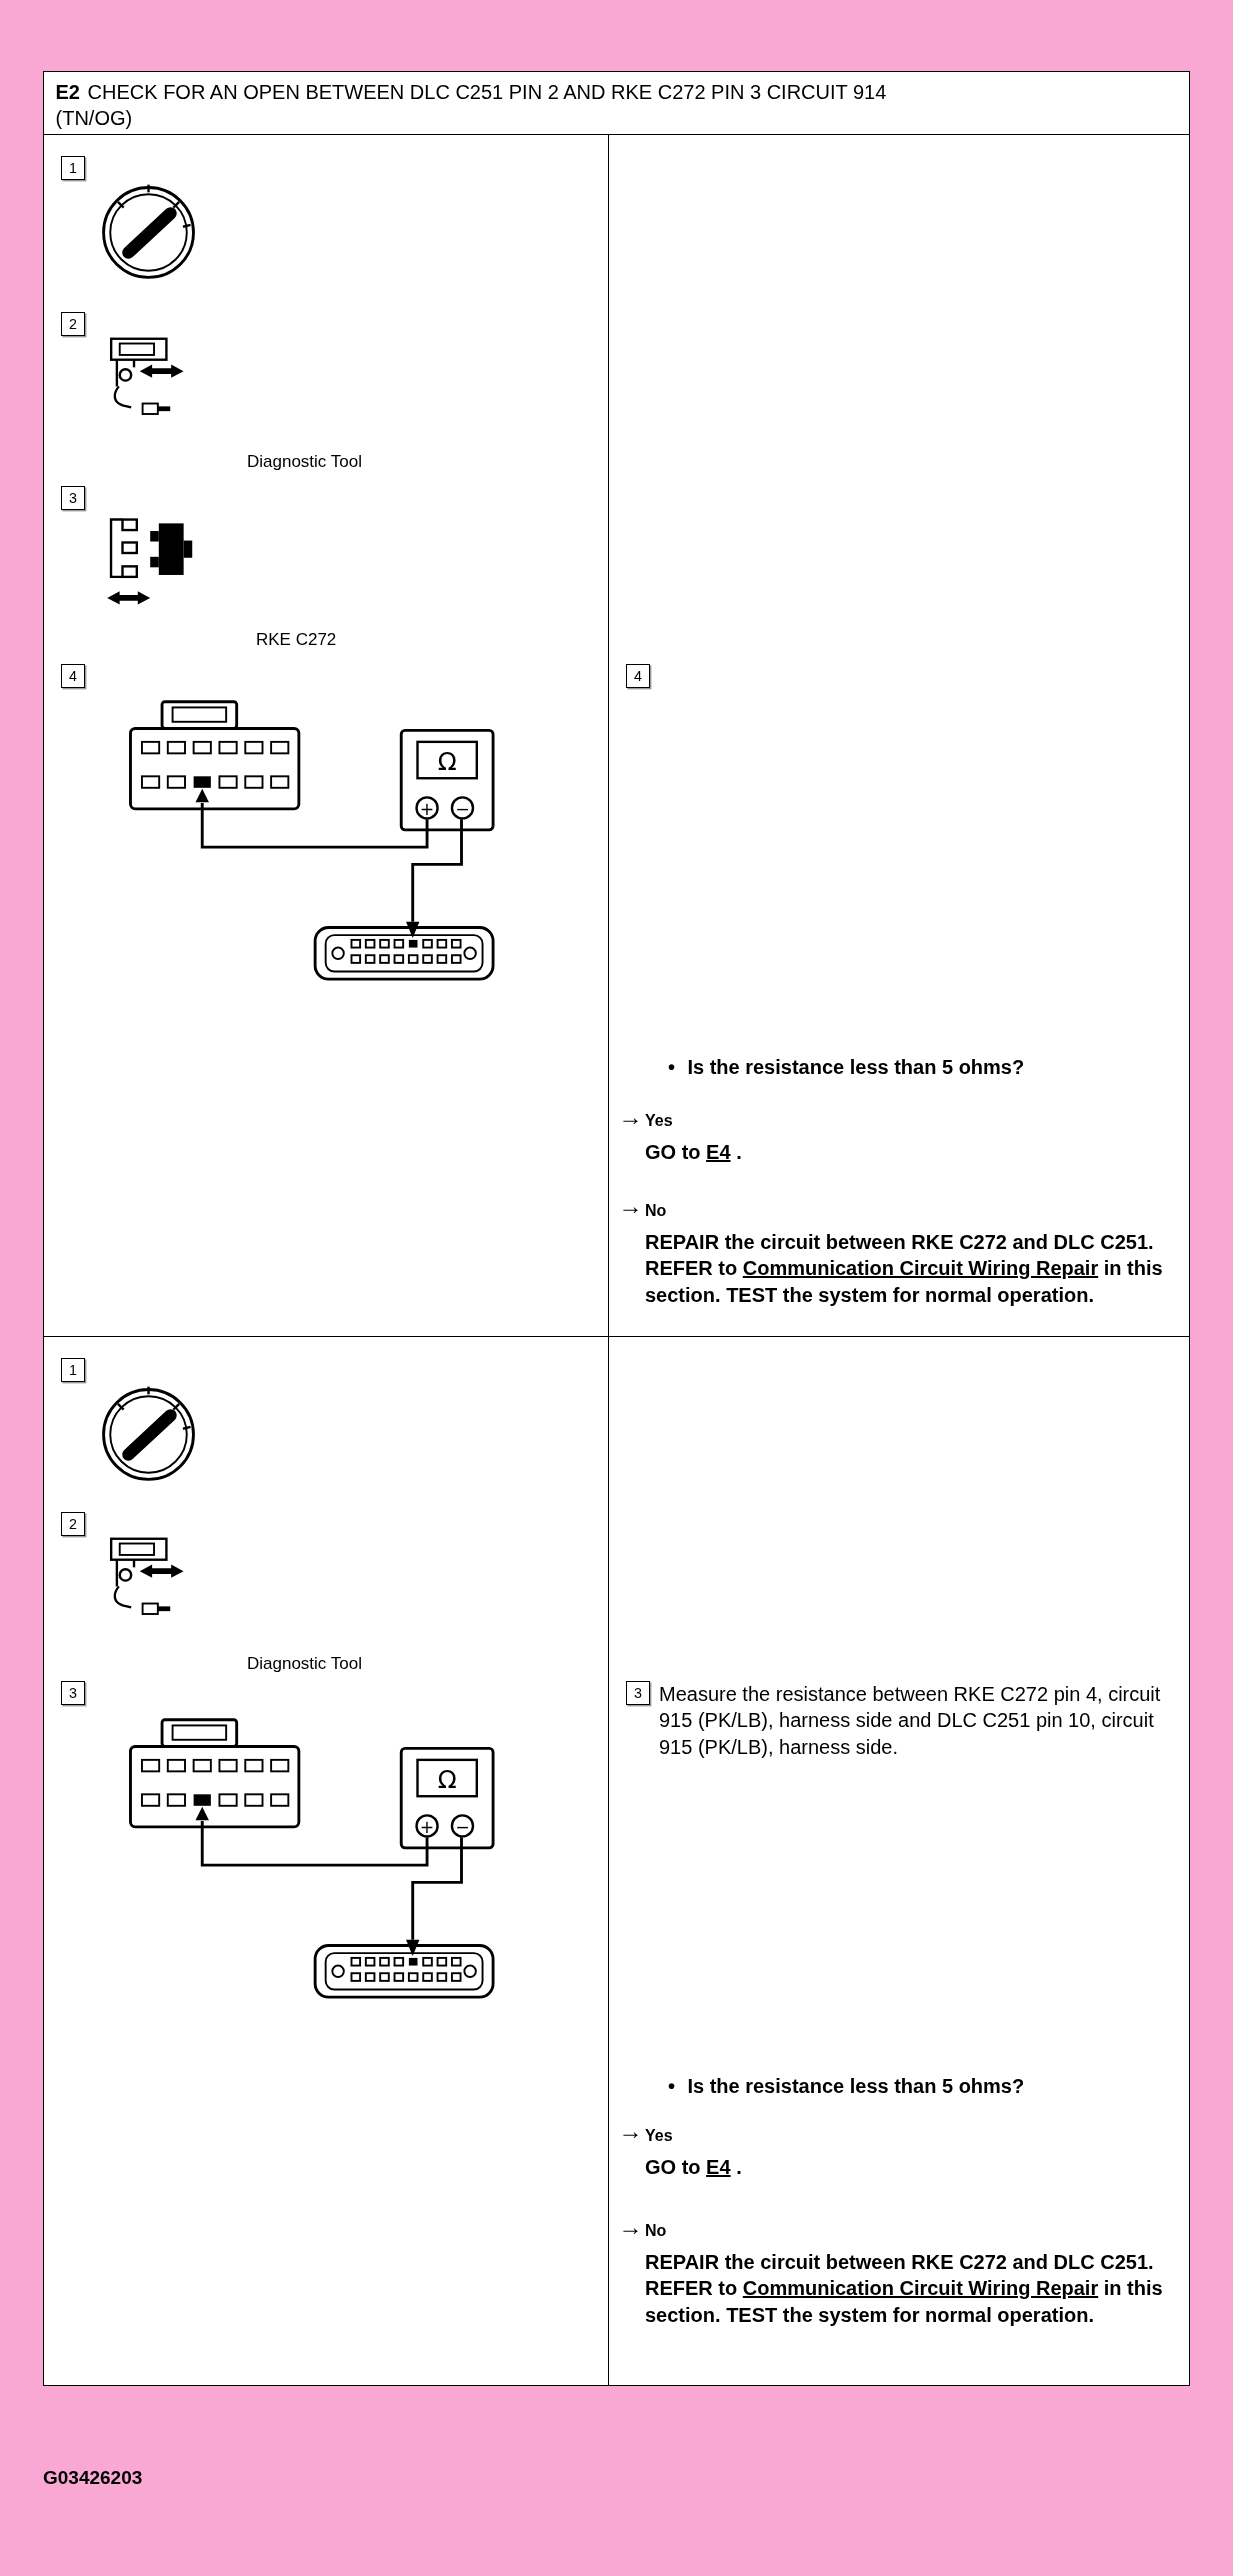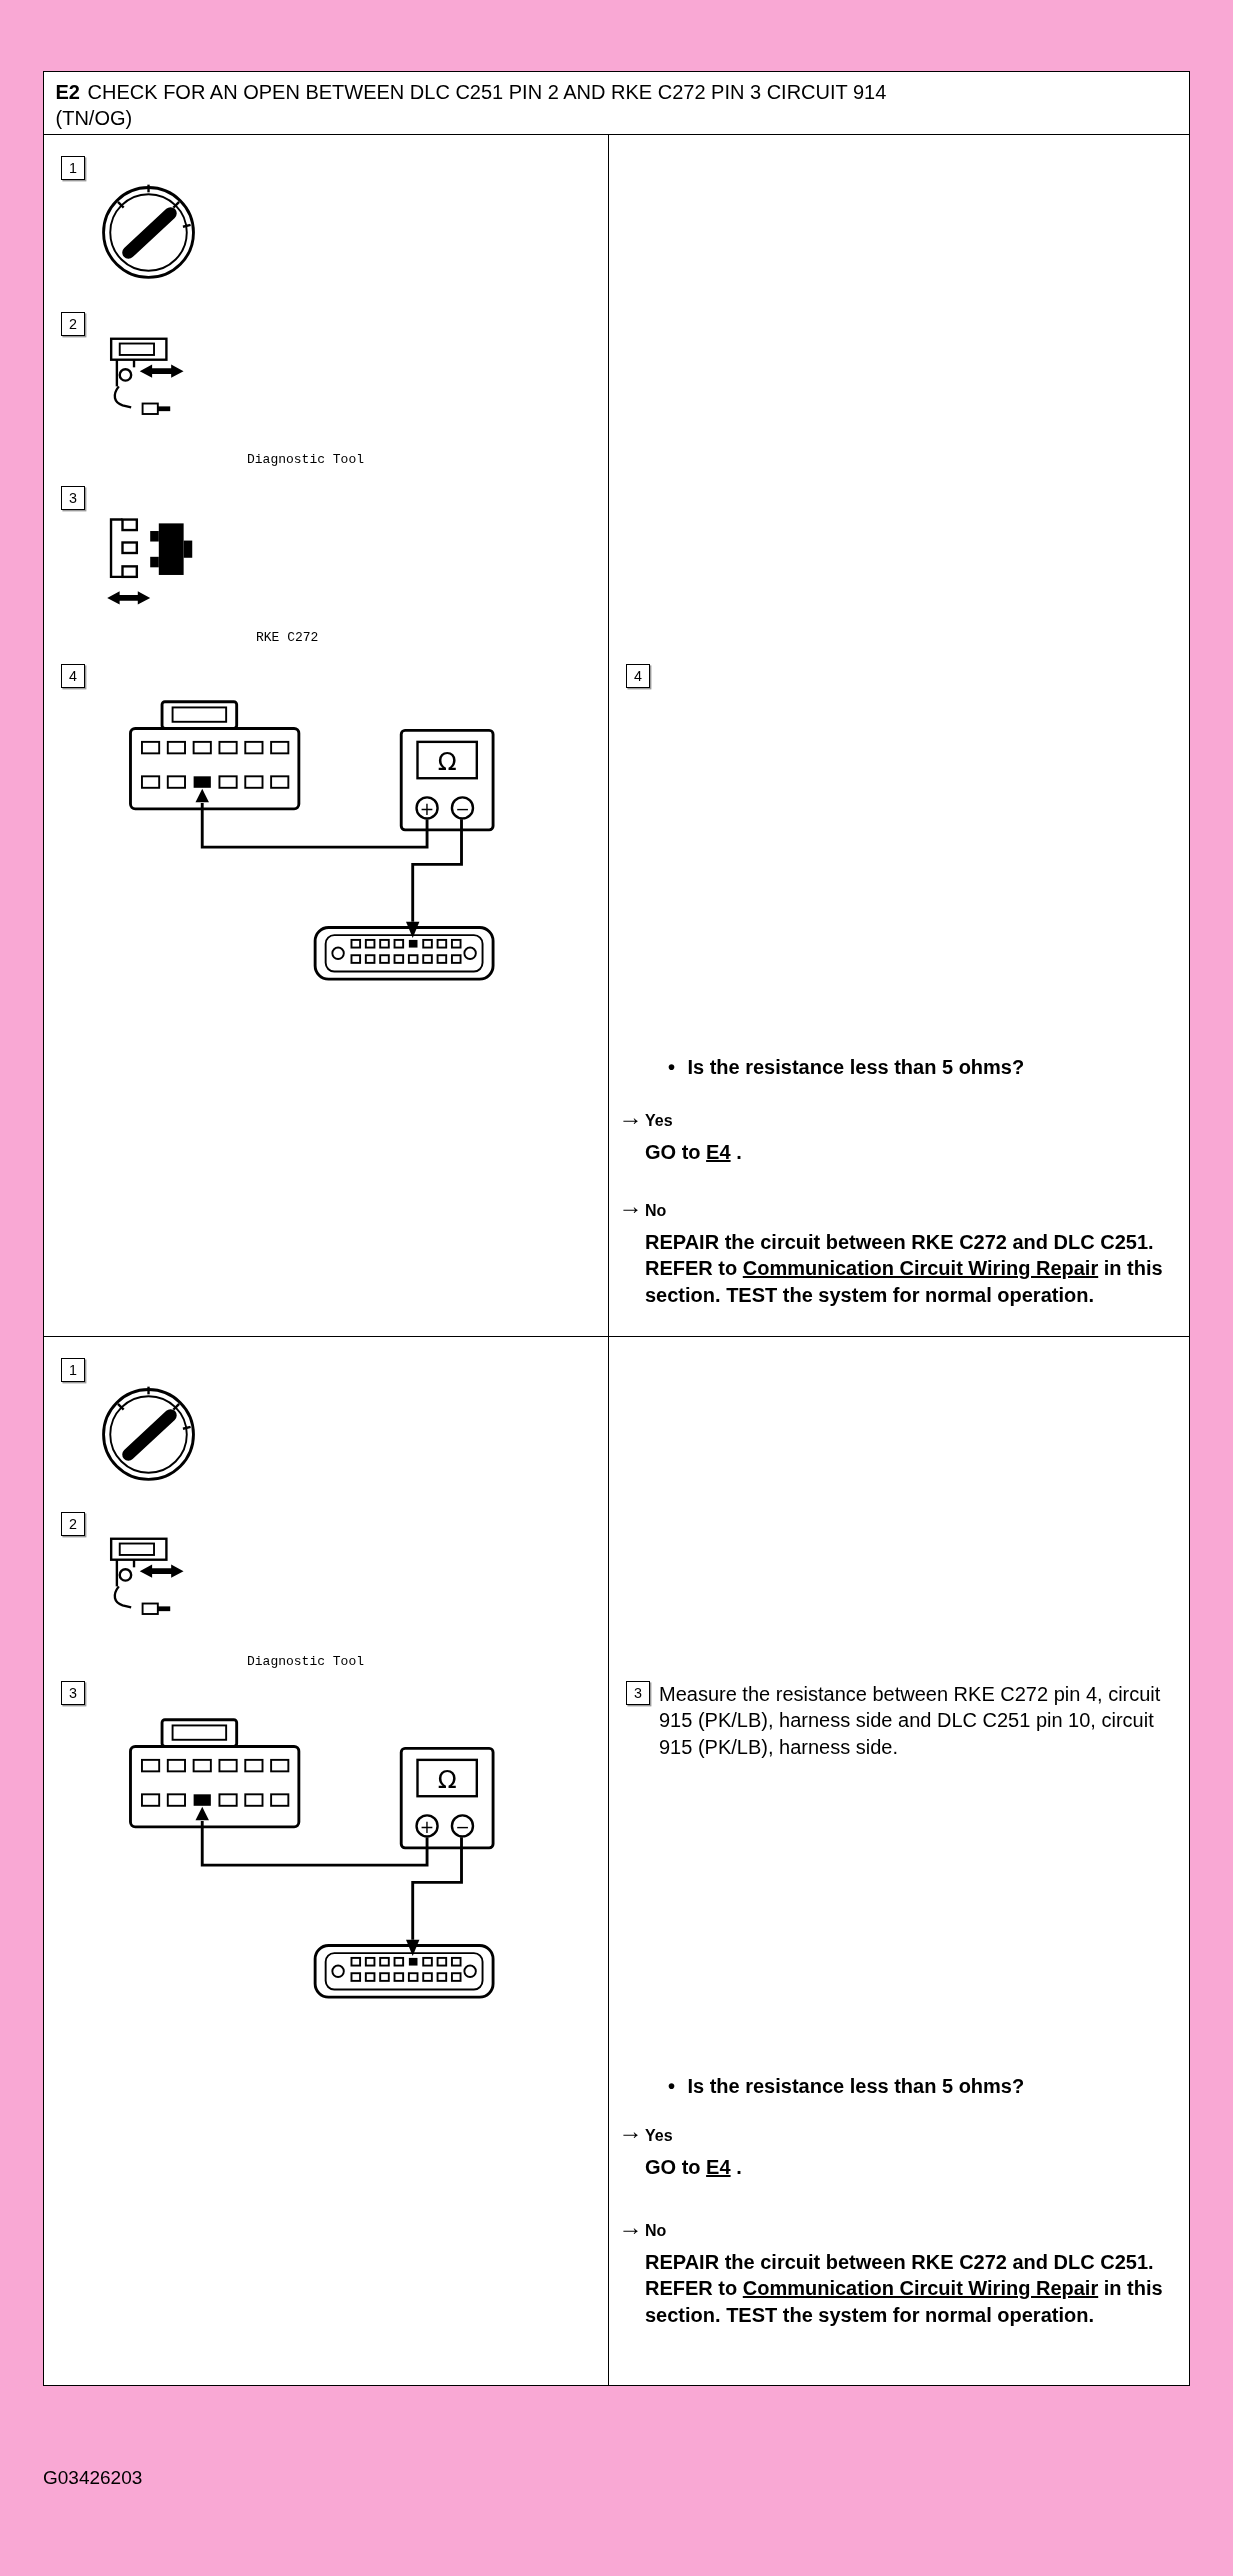--- a/index.html
+++ b/index.html
@@ -10,30 +10,30 @@
   .sec + .sec { border-top:1.9px solid #000; }
   .sec-header { height:63px; padding:6.7px 11.5px 0 11.5px; border-bottom:1.9px solid #000; font-size:20px; line-height:1.3; }
   .sec-id { font-weight:bold; margin-right:7.6px; }
   .sec-body { display:flex; }
   .col-left { position:relative; width:564px; flex:none; }
   .col-right { position:relative; flex:1; border-left:1.9px solid #000; }
   .badge { position:absolute; width:24px; height:24px; border:1.4px solid #000; background:#fff;
            display:flex; align-items:center; justify-content:center;
            font-size:14.3px; line-height:1; box-shadow:1.4px 1.4px 0 #9a9a9a; }
   .ill { position:absolute; }
-  .caption { position:absolute; font-size:13px; white-space:nowrap;font-family:Liberation Mono, monospace; }
+  .caption { position:absolute; font-size:17px; white-space:nowrap; }
   .measure { position:absolute; width:516px; font-size:20px; line-height:1.32; }
   .question { position:absolute; display:flex; gap:12.4px; font-weight:bold; font-size:20px; }
   .bullet { line-height:1.1; }
   .arrow { position:absolute; font-size:24px; line-height:1; }
   .anslabel { position:absolute; font-weight:bold; font-size:16px; }
   .anstext { position:absolute; font-size:20px; line-height:1.32;font-weight:bold; }
   .para { width:521px; }
   .link { text-decoration:underline; cursor:pointer; }
-  .footer-id { position:absolute; left:43px; top:2467px; font-size:19px; font-weight:normal; }
+  .footer-id { position:absolute; left:43px; top:2467px; font-size:19px; font-weight:bold; }
   svg text { font-family:"DejaVu Sans", sans-serif; fill:#000; }
 </style>
 </head>
 <body>
 
 <div class="page">
   <div class="frame">
 
     <div class="sec">
       <div class="sec-header">

